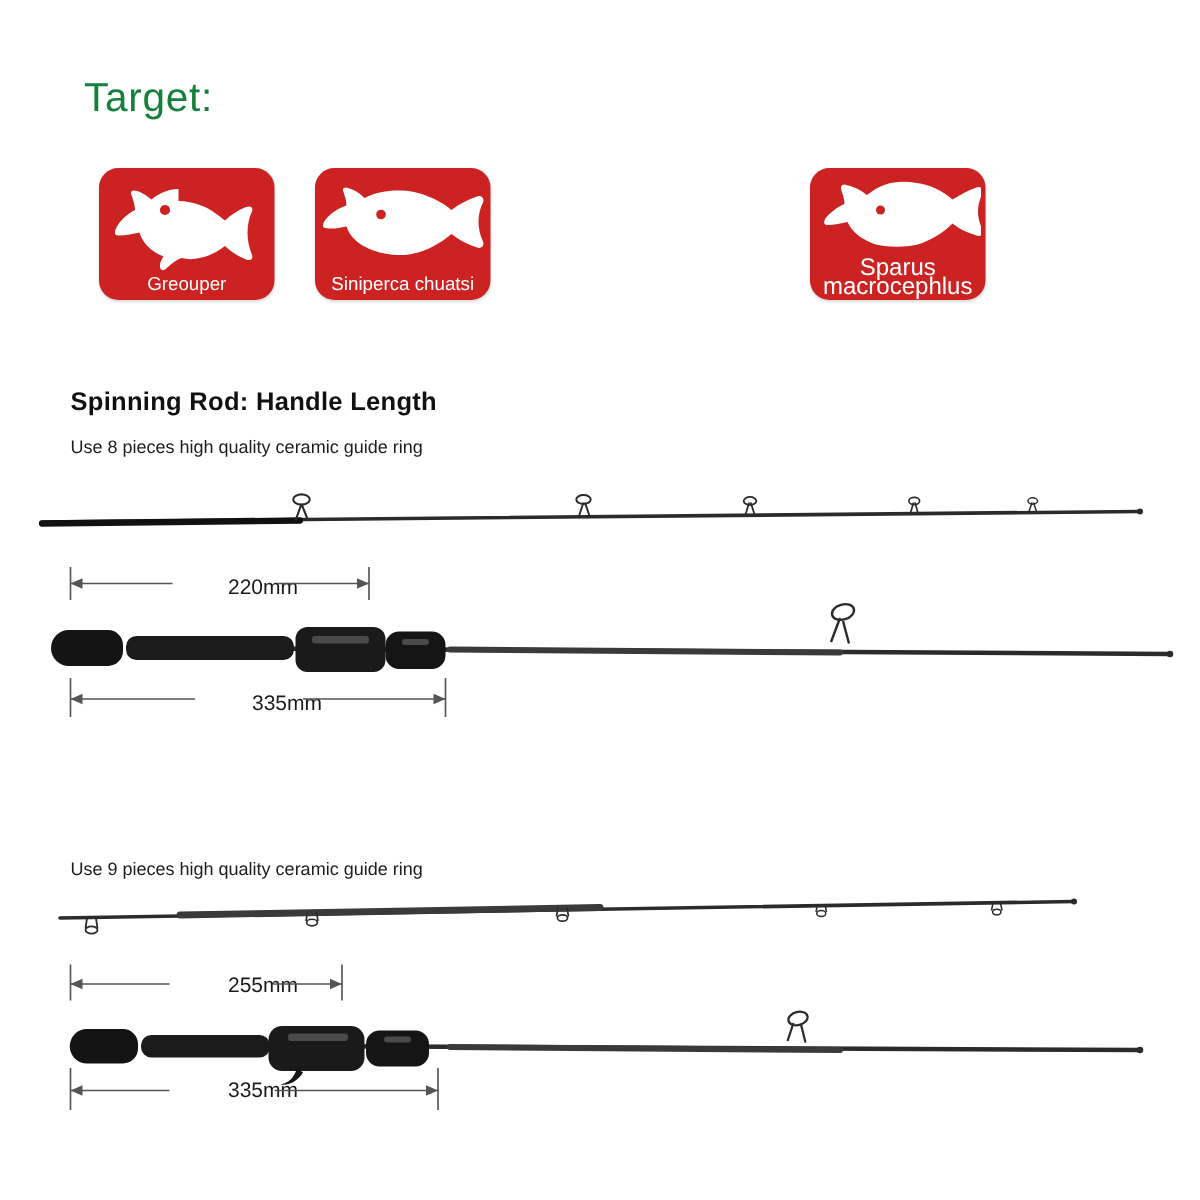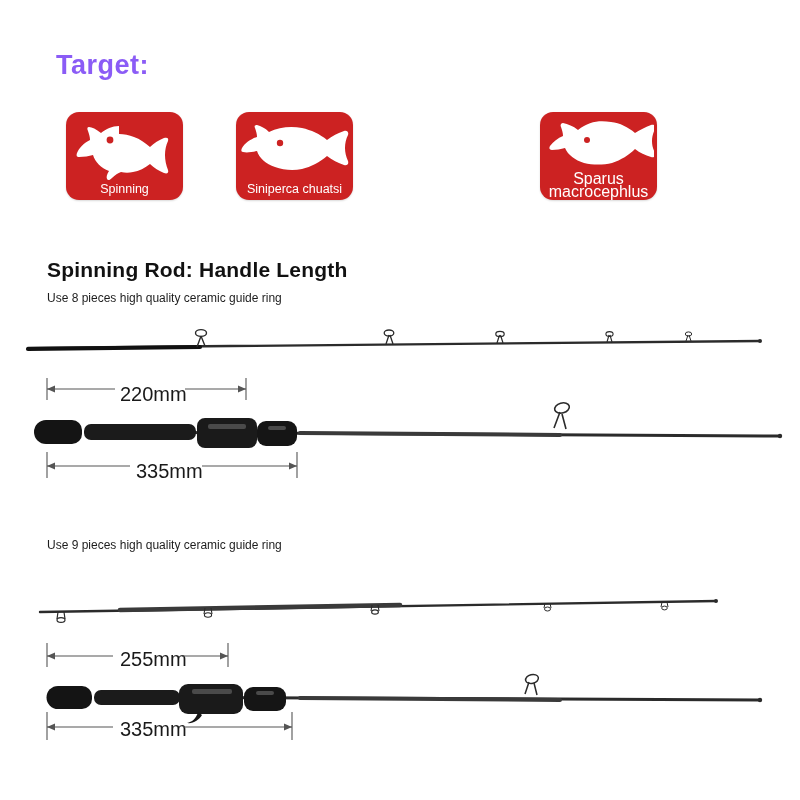--- a/index.html
+++ b/index.html
@@ -20,23 +20,23 @@
     width: 800px;
     height: 800px;
   }
 
   
   .target-title {
     position: absolute;
     left: 56px;
     top: 50px;
     font-size: 27px;
-    font-weight: 700;
+    font-weight: 400;
     letter-spacing: 0.5px;
-    color: #8b5cf6;
+    color: #15803d;
   }
 
   
   .badges {
     position: absolute;
     left: 66px;
     top: 112px;
     width: 690px;
     height: 96px;
   }
@@ -44,21 +44,21 @@
     position: absolute;
     top: 0;
     width: 117px;
     height: 88px;
     background: #cc2222;
     border-radius: 13px;
     box-shadow: 0 1px 2px rgba(0,0,0,0.15);
     overflow: hidden;
   }
   .badge-0 { left: 0px; }
-  .badge-1 { left: 170px; }
+  .badge-1 { left: 144px; }
   .badge-2 { left: 316px; }
   .badge-3 { left: 474px; }
 
   .badge .fish {
     position: absolute;
     left: 50%;
     top: 8px;
     transform: translateX(-50%);
   }
   .badge .caption {
@@ -74,67 +74,68 @@
     white-space: pre-line;
   }
   .badge .caption.small {
     font-size: 16px;
     bottom: 2px;
   }
 
   
   .section-title {
     position: absolute;
-    font-size: 21px;
+    font-size: 17px;
     font-weight: bold;
     color: #111111;
     letter-spacing: 0.2px;
   }
   .section-sub {
     position: absolute;
     font-size: 12px;
     font-weight: 400;
     color: #1d1d1d;
   }
 
   .s1-title { left: 47px; top: 258px; }
   .s1-sub   { left: 47px; top: 291px; }
   .s2-title { left: 47px; top: 525px; }
-  .s2-sub   { left: 47px; top: 538px; }
+  .s2-sub   { left: 47px; top: 572px; }
 
   
   .rod-area { position: absolute; left: 0; top: 0; }
 
   
   .dim-label {
     position: absolute;
-    font-size: 20px;
+    font-size: 14px;
     color: #1a1a1a;
     font-family: "Liberation Sans", sans-serif;
+    margin-left: 32px;
   }
   .d1a { left: 120px; top: 383px; }
   .d1b { left: 136px; top: 460px; }
   .d2a { left: 120px; top: 648px; }
   .d2b { left: 120px; top: 718px; }
 </style>
 </head>
 <body>
 
 <div class="page">
 
   <div class="target-title">Target:</div>
 
   <div class="badges">
 
     <div class="badge badge-0">
       <svg class="fish" width="104" height="62" viewBox="0 0 104 62">
         <path fill="#ffffff" d="M46 6c-7 0-13 3-18 7-5-4-9-6-12-6-2 0-2 2-1 4 1 3 2 6 2 9-6 3-11 8-13 13-1 3 0 4 2 4 5 0 10-1 14-2 2 7 8 13 16 16-2 3-3 6-2 8 1 2 3 1 5-1 3-3 6-5 9-6 4 1 8 1 12 0 6-1 12-4 17-8 4 4 9 7 14 9 3 1 5 0 4-3-2-5-3-10-3-15 0-5 1-10 3-14 1-3-1-4-4-3-5 2-10 5-14 9-5-4-10-8-16-10-5-2-10-3-15-3z"></path>
         <circle cx="37" cy="20" r="3.4" fill="#cc2222"></circle>
       </svg>
-      <div class="caption">Spinning</div>
+      <div class="caption">Greouper</div>
     </div>
 
     <div class="badge badge-1">
       <svg class="fish" width="112" height="58" viewBox="0 0 112 58">
         <path fill="#ffffff" d="M30 12c-4-4-8-6-12-7-2 0-3 1-2 3 1 3 2 6 2 9-6 2-12 6-15 11-1 2-1 4 1 4 4 1 9 0 14-1 2 7 9 13 18 16 8 3 18 4 27 2 9-2 18-7 25-13 5 4 11 7 17 9 3 1 5-1 4-4-2-4-3-9-3-13 0-5 1-9 3-13 1-3-1-5-4-4-6 2-12 5-17 9-7-6-16-10-25-12-11-2-23-1-33 4z"></path>
         <circle cx="41" cy="23" r="3.2" fill="#cc2222"></circle>
       </svg>
       <div class="caption">Siniperca chuatsi</div>
     </div>
 

